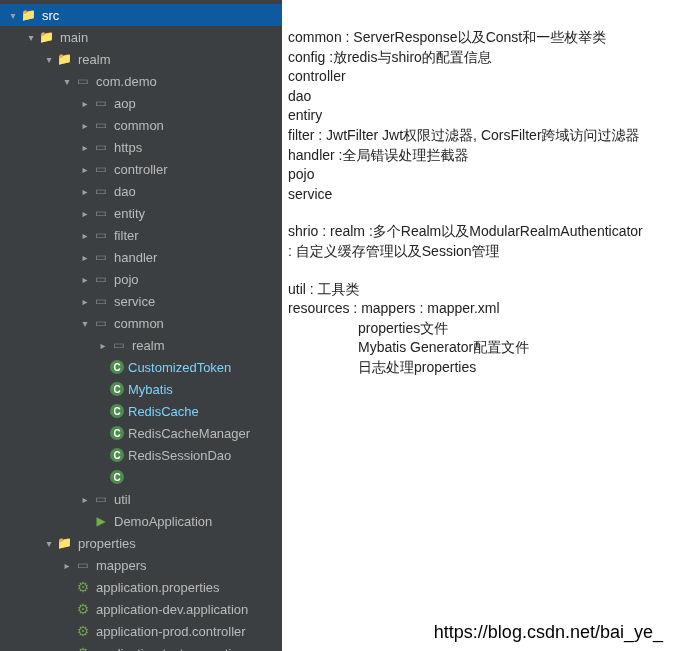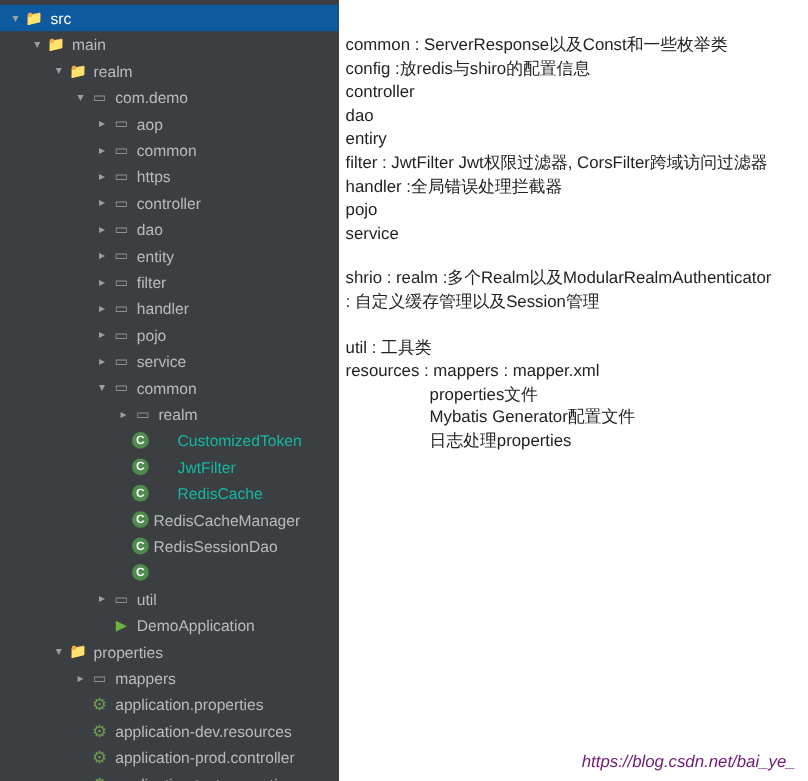--- a/index.html
+++ b/index.html
@@ -64,39 +64,38 @@
       font-weight: bold;
     }
     .icon.properties {
       color: #6e9e50;
       font-size: 14px;
     }
     .icon.spring {
       color: #6db33f;
     }
     .label { }
-    .label.hl { color: #14b8a6; margin-left: 20px; }
+    .label.hl { color: #7dd3fc; }
     .content {
       flex: 1;
       padding: 28px 8px 10px 6px;
       color: #222;
       font-size: 14px;
       line-height: 1.4;
       position: relative;
     }
     .content p { margin: 0; }
     .block { margin-bottom: 18px; }
     .indent { padding-left: 70px; }
     .watermark {
       position: absolute;
       bottom: 6px;
       right: 10px;
-      color: #701a75;
-      font-size: 14px;
-      font-style: italic;
+      color: #000000;
+      font-size: 18px;
     }
   </style>
 </head>
 <body>
 
 <div class="sidebar" id="tree">
     <div class="tree-row selected" style="padding-left: 6px;">
       <span class="arrow open"></span>
       <span class="icon folder-src">📁</span>
       <span class="label">src</span>
@@ -177,21 +176,21 @@
       <span class="label">realm</span>
     </div>
     <div class="tree-row" style="padding-left: 96px;">
       <span class="arrow none"></span>
       <span class="icon class-c">C</span>
       <span class="label hl">CustomizedToken</span>
     </div>
     <div class="tree-row" style="padding-left: 96px;">
       <span class="arrow none"></span>
       <span class="icon class-c">C</span>
-      <span class="label hl">JwtFilter</span>
+      <span class="label hl">Mybatis</span>
     </div>
     <div class="tree-row" style="padding-left: 96px;">
       <span class="arrow none"></span>
       <span class="icon class-c">C</span>
       <span class="label hl">RedisCache</span>
     </div>
     <div class="tree-row" style="padding-left: 96px;">
       <span class="arrow none"></span>
       <span class="icon class-c">C</span>
       <span class="label">RedisCacheManager</span>
@@ -226,21 +225,21 @@
       <span class="label">mappers</span>
     </div>
     <div class="tree-row" style="padding-left: 60px;">
       <span class="arrow none"></span>
       <span class="icon properties">⚙</span>
       <span class="label">application.properties</span>
     </div>
     <div class="tree-row" style="padding-left: 60px;">
       <span class="arrow none"></span>
       <span class="icon properties">⚙</span>
-      <span class="label">application-dev.resources</span>
+      <span class="label">application-dev.application</span>
     </div>
     <div class="tree-row" style="padding-left: 60px;">
       <span class="arrow none"></span>
       <span class="icon properties">⚙</span>
       <span class="label">application-prod.controller</span>
     </div>
     <div class="tree-row" style="padding-left: 60px;">
       <span class="arrow none"></span>
       <span class="icon properties">⚙</span>
       <span class="label">application-test.properties</span>

